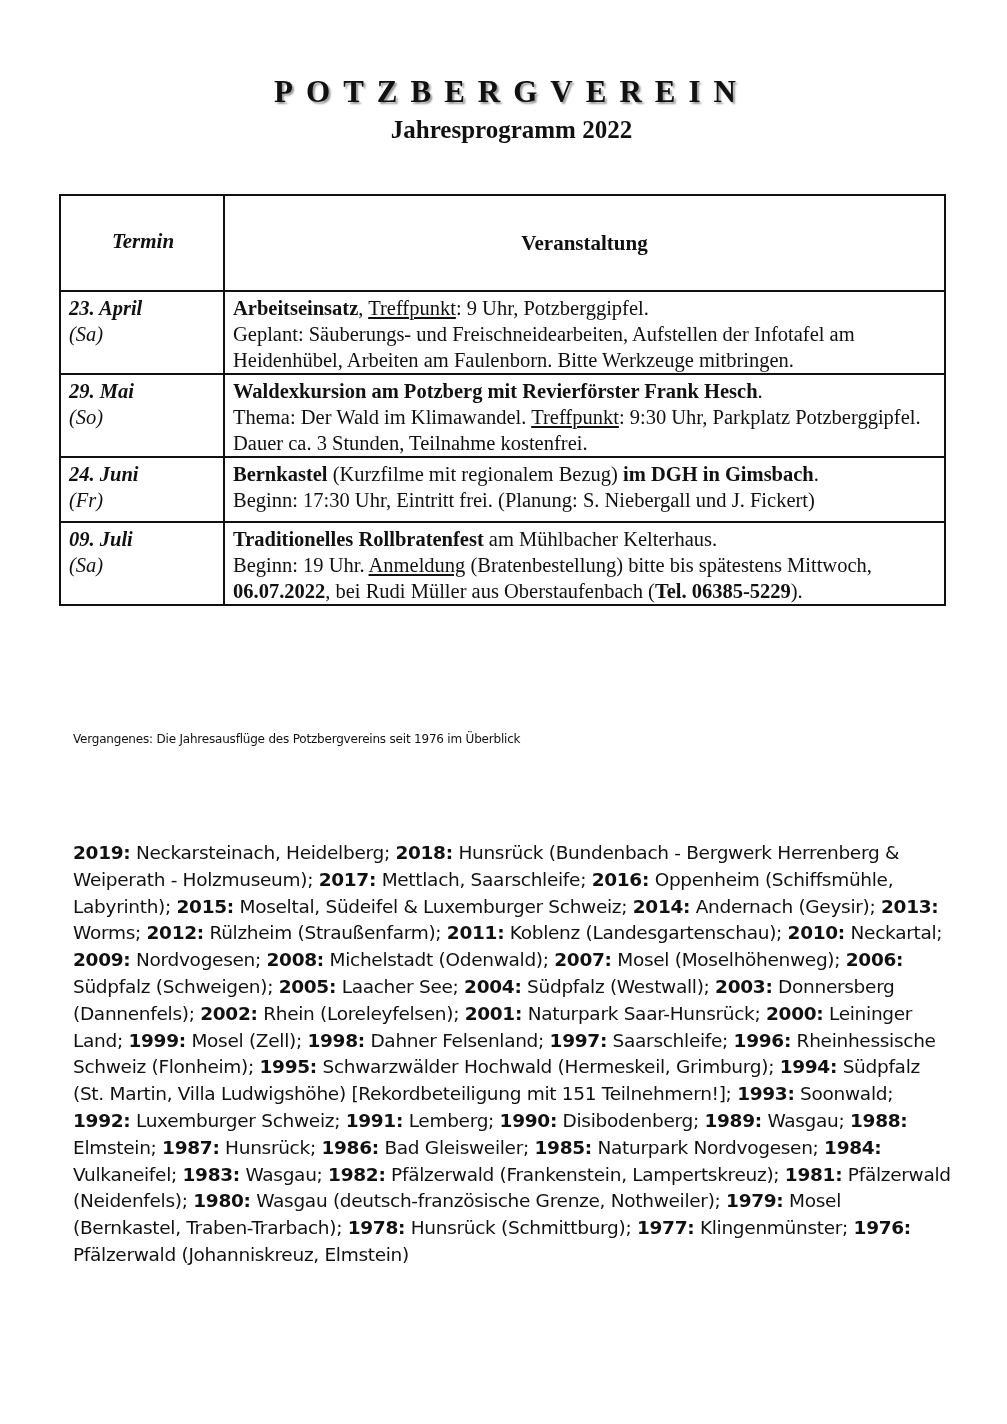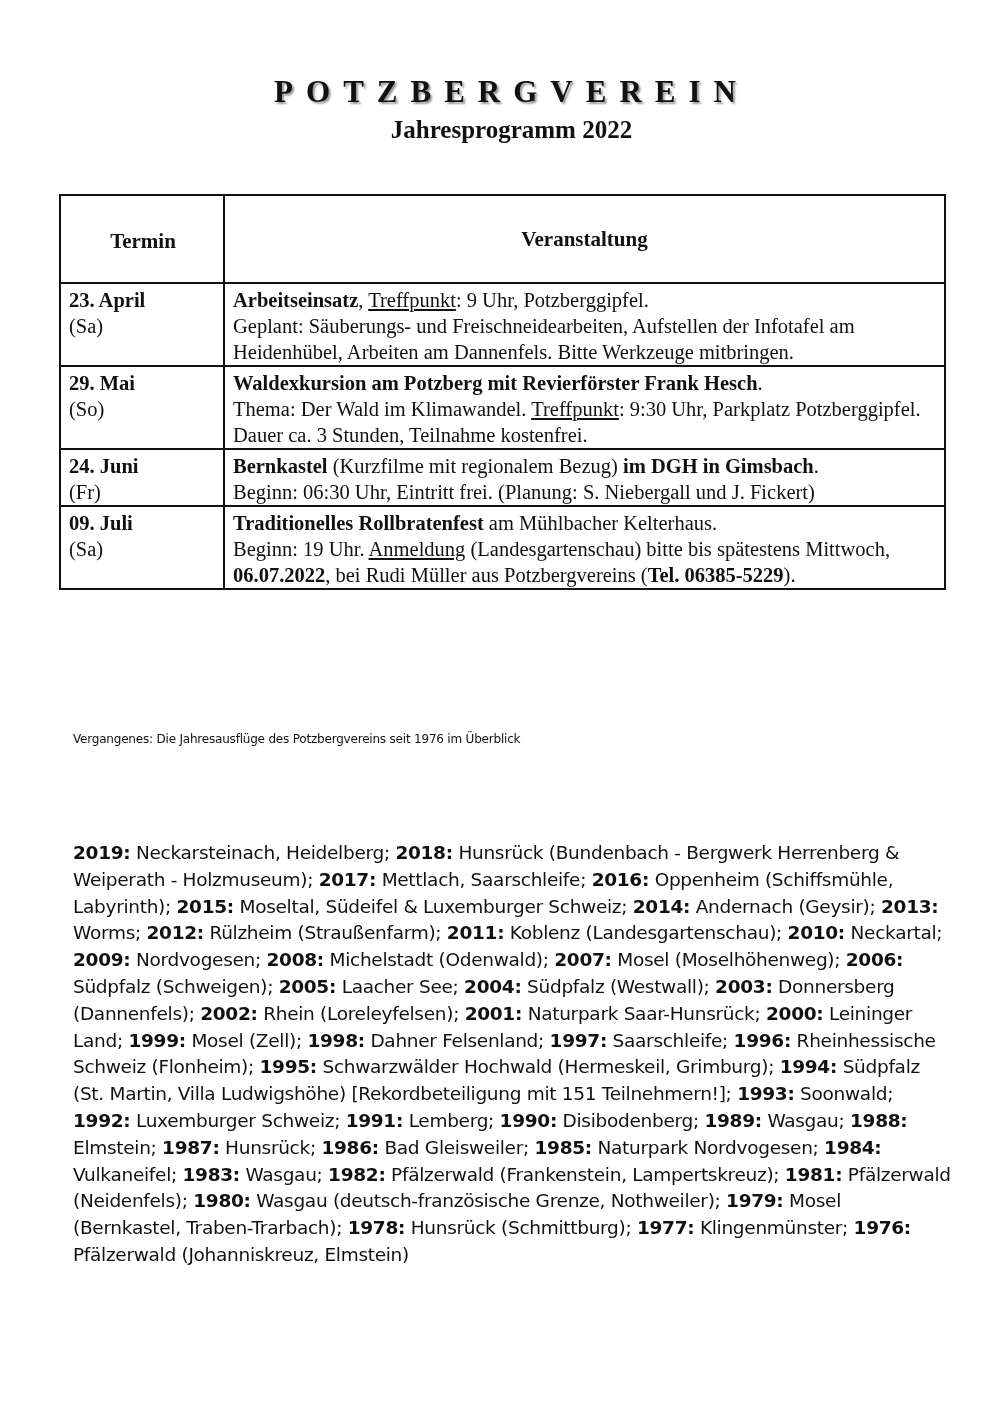--- a/index.html
+++ b/index.html
@@ -15,21 +15,21 @@
     position: absolute; left: 8px; width: 1007px; top: 116px; text-align: center;
     font-family: "Liberation Serif", serif; font-weight: bold; font-size: 25px; color: #111;
   }
   table.program {
     position: absolute; left: 59px; top: 194px; width: 887px;
     border-collapse: collapse; font-family: "Liberation Serif", serif; font-size: 20.5px;
     line-height: 26px; color: #111;
   }
   table.program td, table.program th { border: 2px solid #111; vertical-align: top; }
   table.program th { height: 83px; vertical-align: middle; font-weight: bold; font-size: 21px; }
-  .col-date { width: 148px; padding: 3px 6px 0 8px; }
+  .col-date { width: 148px; padding: 3px 6px 8px 8px; font-style: italic; }
   .col-event { padding: 3px 18px 0 8px; margin-left: 48px; }
   .b { font-weight: bold; }
   .u { text-decoration: underline; }
   .block { display: block; }
   .section {
     position: absolute; left: 73px; width: 880px; font-family: "DejaVu Sans", sans-serif; color: #111;
   }
   .section-heading { top: 732px; font-weight: normal; font-size: 12px; letter-spacing: -0.2px; }
   .intro { top: 762px; font-style: italic; font-size: 18.5px; line-height: 26px; letter-spacing: -0.3px; }
   .trips { top: 840px; font-size: 18.5px; line-height: 26.8px; letter-spacing: -0.3px; }
@@ -48,41 +48,41 @@
         <th class="col-date">Termin</th>
         <th>Veranstaltung</th>
       </tr>
     </thead>
     <tbody id="program-body">
         <tr>
           <td class="col-date">
             <span class="b block">23. April</span>
             <span class="block">(Sa)</span>
           </td>
-          <td class="col-event"><span class="b">Arbeitseinsatz</span><span>, </span><span class="u">Treffpunkt</span><span>: 9 Uhr, Potzberggipfel.</span><br><span>Geplant: Säuberungs- und Freischneidearbeiten, Aufstellen der Infotafel am Heidenhübel, Arbeiten am Dannenfels. Bitte Werkzeuge mitbringen.</span></td>
+          <td class="col-event"><span class="b">Arbeitseinsatz</span><span>, </span><span class="u">Treffpunkt</span><span>: 9 Uhr, Potzberggipfel.</span><br><span>Geplant: Säuberungs- und Freischneidearbeiten, Aufstellen der Infotafel am Heidenhübel, Arbeiten am Faulenborn. Bitte Werkzeuge mitbringen.</span></td>
         </tr>
         <tr>
           <td class="col-date">
             <span class="b block">29. Mai</span>
             <span class="block">(So)</span>
           </td>
           <td class="col-event"><span class="b">Waldexkursion am Potzberg mit Revierförster Frank Hesch</span><span>.</span><br><span>Thema: Der Wald im Klimawandel. </span><span class="u">Treffpunkt</span><span>: 9:30 Uhr, Parkplatz Potzberggipfel. Dauer ca. 3 Stunden, Teilnahme kostenfrei.</span></td>
         </tr>
         <tr>
           <td class="col-date">
             <span class="b block">24. Juni</span>
             <span class="block">(Fr)</span>
           </td>
-          <td class="col-event"><span class="b">Bernkastel</span><span> (Kurzfilme mit regionalem Bezug) </span><span class="b">im DGH in Gimsbach</span><span>.</span><br><span>Beginn: 06:30 Uhr, Eintritt frei. (Planung: S. Niebergall und J. Fickert)</span></td>
+          <td class="col-event"><span class="b">Bernkastel</span><span> (Kurzfilme mit regionalem Bezug) </span><span class="b">im DGH in Gimsbach</span><span>.</span><br><span>Beginn: 17:30 Uhr, Eintritt frei. (Planung: S. Niebergall und J. Fickert)</span></td>
         </tr>
         <tr>
           <td class="col-date">
             <span class="b block">09. Juli</span>
             <span class="block">(Sa)</span>
           </td>
-          <td class="col-event"><span class="b">Traditionelles Rollbratenfest</span><span> am Mühlbacher Kelterhaus.</span><br><span>Beginn: 19 Uhr. </span><span class="u">Anmeldung</span><span> (Landesgartenschau) bitte bis spätestens Mittwoch, </span><span class="b">06.07.2022</span><span>, bei Rudi Müller aus Potzbergvereins (</span><span class="b">Tel. 06385-5229</span><span>).</span></td>
+          <td class="col-event"><span class="b">Traditionelles Rollbratenfest</span><span> am Mühlbacher Kelterhaus.</span><br><span>Beginn: 19 Uhr. </span><span class="u">Anmeldung</span><span> (Bratenbestellung) bitte bis spätestens Mittwoch, </span><span class="b">06.07.2022</span><span>, bei Rudi Müller aus Oberstaufenbach (</span><span class="b">Tel. 06385-5229</span><span>).</span></td>
         </tr>
       </tbody>
   </table>
 
   <div class="section section-heading">Vergangenes: Die Jahresausflüge des Potzbergvereins seit 1976 im Überblick</div>
   <div class="section trips" id="trips"><span class="trip-year">2019:</span> <span>Neckarsteinach, Heidelberg</span>; <span class="trip-year">2018:</span> <span>Hunsrück (Bundenbach - Bergwerk Herrenberg &amp; Weiperath - Holzmuseum)</span>; <span class="trip-year">2017:</span> <span>Mettlach, Saarschleife</span>; <span class="trip-year">2016:</span> <span>Oppenheim (Schiffsmühle, Labyrinth)</span>; <span class="trip-year">2015:</span> <span>Moseltal, Südeifel &amp; Luxemburger Schweiz</span>; <span class="trip-year">2014:</span> <span>Andernach (Geysir)</span>; <span class="trip-year">2013:</span> <span>Worms</span>; <span class="trip-year">2012:</span> <span>Rülzheim (Straußenfarm)</span>; <span class="trip-year">2011:</span> <span>Koblenz (Landesgartenschau)</span>; <span class="trip-year">2010:</span> <span>Neckartal</span>; <span class="trip-year">2009:</span> <span>Nordvogesen</span>; <span class="trip-year">2008:</span> <span>Michelstadt (Odenwald)</span>; <span class="trip-year">2007:</span> <span>Mosel (Moselhöhenweg)</span>; <span class="trip-year">2006:</span> <span>Südpfalz (Schweigen)</span>; <span class="trip-year">2005:</span> <span>Laacher See</span>; <span class="trip-year">2004:</span> <span>Südpfalz (Westwall)</span>; <span class="trip-year">2003:</span> <span>Donnersberg (Dannenfels)</span>; <span class="trip-year">2002:</span> <span>Rhein (Loreleyfelsen)</span>; <span class="trip-year">2001:</span> <span>Naturpark Saar-Hunsrück</span>; <span class="trip-year">2000:</span> <span>Leininger Land</span>; <span class="trip-year">1999:</span> <span>Mosel (Zell)</span>; <span class="trip-year">1998:</span> <span>Dahner Felsenland</span>; <span class="trip-year">1997:</span> <span>Saarschleife</span>; <span class="trip-year">1996:</span> <span>Rheinhessische Schweiz (Flonheim)</span>; <span class="trip-year">1995:</span> <span>Schwarzwälder Hochwald (Hermeskeil, Grimburg)</span>; <span class="trip-year">1994:</span> <span>Südpfalz (St. Martin, Villa Ludwigshöhe) [Rekordbeteiligung mit 151 Teilnehmern!]</span>; <span class="trip-year">1993:</span> <span>Soonwald</span>; <span class="trip-year">1992:</span> <span>Luxemburger Schweiz</span>; <span class="trip-year">1991:</span> <span>Lemberg</span>; <span class="trip-year">1990:</span> <span>Disibodenberg</span>; <span class="trip-year">1989:</span> <span>Wasgau</span>; <span class="trip-year">1988:</span> <span>Elmstein</span>; <span class="trip-year">1987:</span> <span>Hunsrück</span>; <span class="trip-year">1986:</span> <span>Bad Gleisweiler</span>; <span class="trip-year">1985:</span> <span>Naturpark Nordvogesen</span>; <span class="trip-year">1984:</span> <span>Vulkaneifel</span>; <span class="trip-year">1983:</span> <span>Wasgau</span>; <span class="trip-year">1982:</span> <span>Pfälzerwald (Frankenstein, Lampertskreuz)</span>; <span class="trip-year">1981:</span> <span>Pfälzerwald (Neidenfels)</span>; <span class="trip-year">1980:</span> <span>Wasgau (deutsch-französische Grenze, Nothweiler)</span>; <span class="trip-year">1979:</span> <span>Mosel (Bernkastel, Traben-Trarbach)</span>; <span class="trip-year">1978:</span> <span>Hunsrück (Schmittburg)</span>; <span class="trip-year">1977:</span> <span>Klingenmünster</span>; <span class="trip-year">1976:</span> <span>Pfälzerwald (Johanniskreuz, Elmstein)</span></div>
 </div>
 
 </body></html>

